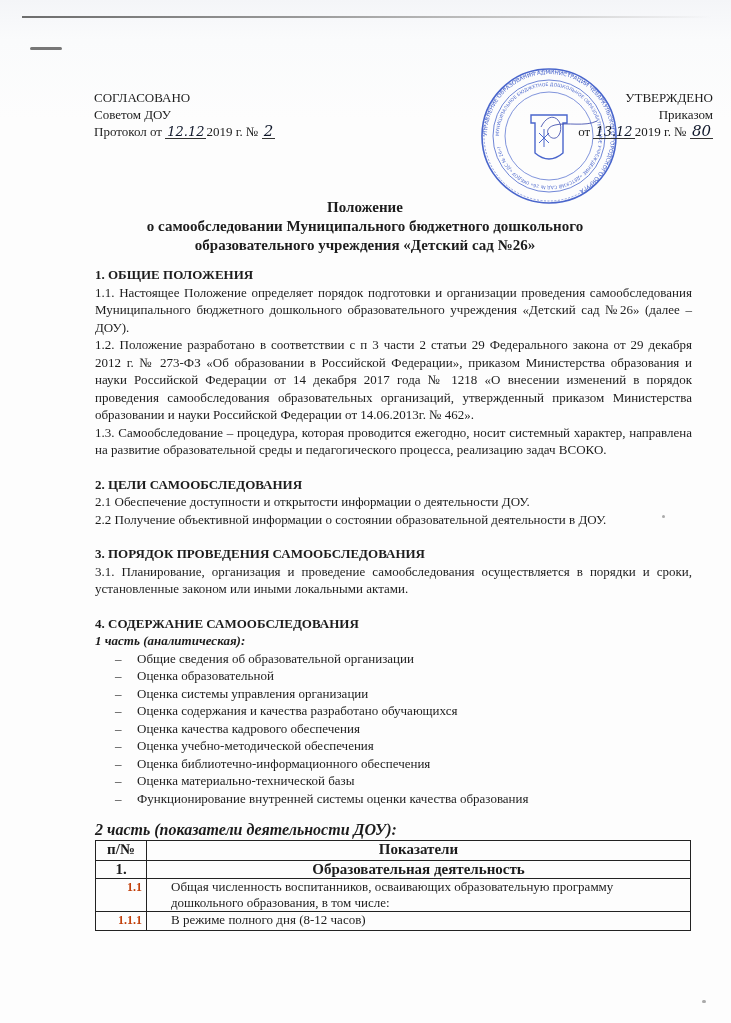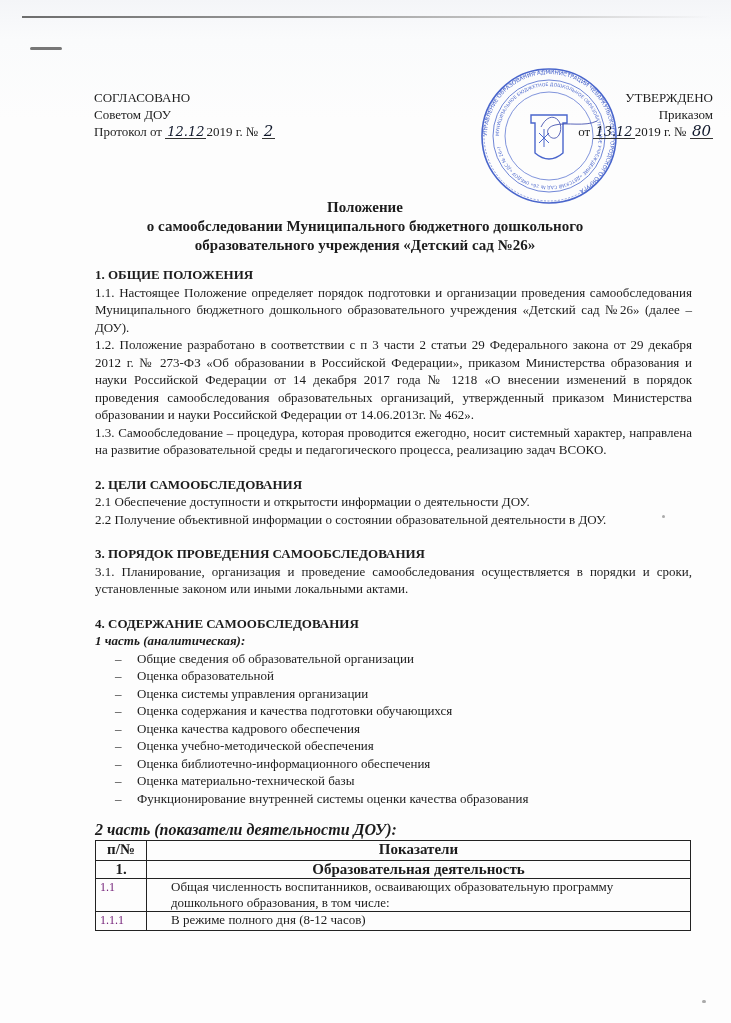--- a/index.html
+++ b/index.html
@@ -34,21 +34,21 @@
   .gap { height: 17px; }
   .sub { font-weight: bold; font-style: italic; }
   .sub2 { font-weight: bold; font-style: italic; font-size: 16px; margin-top: 14px; }
   ul.dash { list-style: none; margin: 0; padding: 0 0 0 20px; }
   ul.dash li { position: relative; padding-left: 22px; line-height: 17.5px; }
   ul.dash li::before { content: "–"; position: absolute; left: 0; }
 
   table.ind { border-collapse: collapse; width: 596px; margin-top: 1px; font-size: 13px; }
   table.ind td, table.ind th { border: 1px solid #222; padding: 0 4px; vertical-align: top; }
   table.ind th { font-size: 15px; font-weight: bold; height: 19px; }
-  table.ind td.n { text-align: left; width: 42px; color: #701a75; font-size: 12px; }
+  table.ind td.n { text-align: right; width: 42px; color: #c2410c; font-size: 12px; font-weight: bold; }
   table.ind tr.sec td { font-size: 15px; font-weight: bold; text-align: center; color: #1c1c1c; }
   table.ind td.txt { line-height: 16px; padding-left: 24px; }
 
   .speck { position: absolute; width: 4px; height: 3px; background: #aaa; border-radius: 2px; }
 </style>
 </head>
 <body>
 
 <div class="page-shadow"></div>
 <div class="scan-line-top"></div>
@@ -115,21 +115,21 @@
   <div class="h">3. ПОРЯДОК ПРОВЕДЕНИЯ САМООБСЛЕДОВАНИЯ</div>
   <div class="p">3.1. Планирование, организация и проведение самообследования осуществляется в порядки и сроки, установленные законом или иными локальными актами.</div>
   <div class="gap"></div>
 
   <div class="h">4. СОДЕРЖАНИЕ САМООБСЛЕДОВАНИЯ</div>
   <div class="sub">1 часть (аналитическая):</div>
   <ul class="dash">
     <li>Общие сведения об образовательной организации</li>
     <li>Оценка образовательной</li>
     <li>Оценка системы управления организации</li>
-    <li>Оценка содержания и качества подготовки обучающихся</li>
+    <li>Оценка содержания и качества разработано обучающихся</li>
     <li>Оценка качества кадрового обеспечения</li>
     <li>Оценка учебно-методической обеспечения</li>
     <li>Оценка библиотечно-информационного обеспечения</li>
     <li>Оценка материально-технической базы</li>
     <li>Функционирование внутренней системы оценки качества образования</li>
   </ul>
 
   <div class="sub2">2 часть (показатели деятельности ДОУ):</div>
   <table class="ind">
     <tbody>

